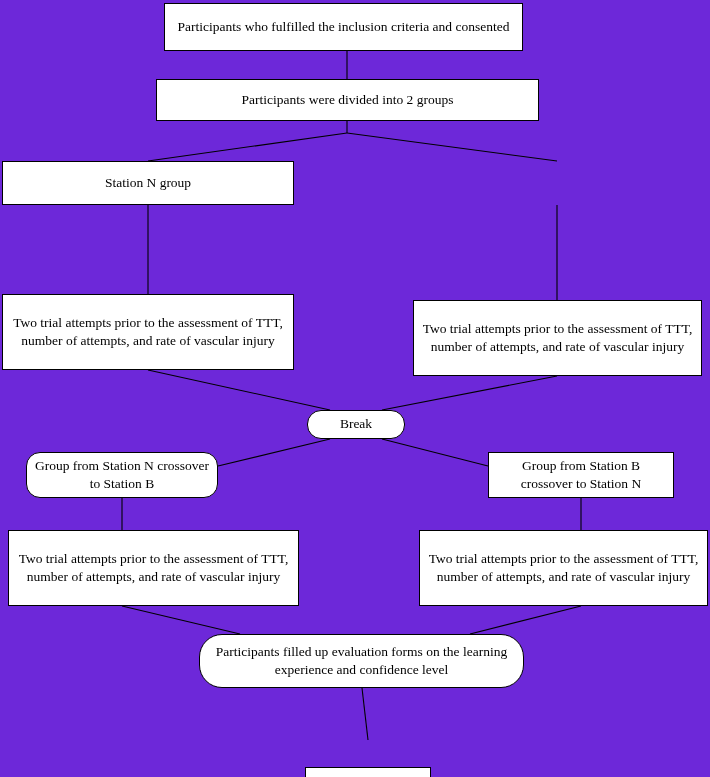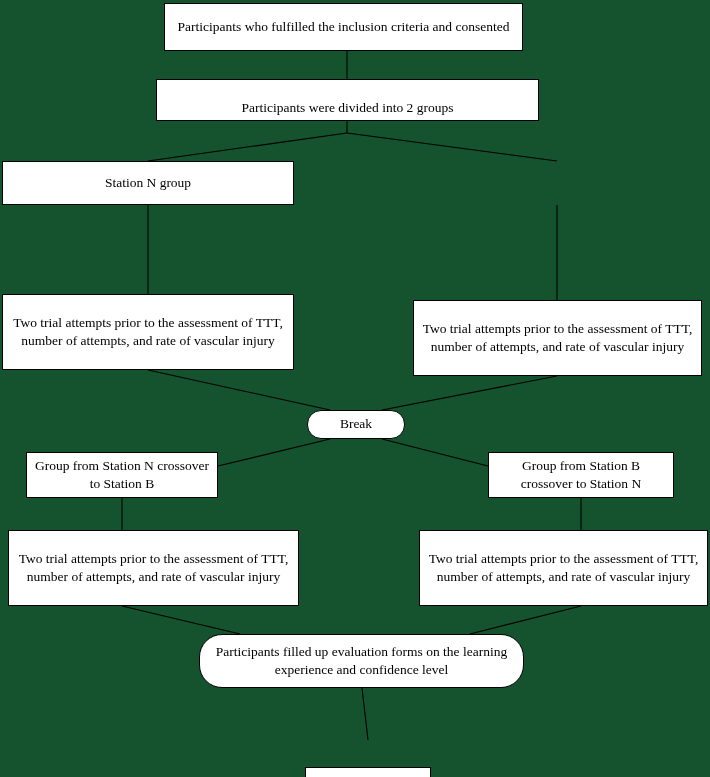--- a/index.html
+++ b/index.html
@@ -4,21 +4,21 @@
 <style>
   html, body {
     margin: 0;
     padding: 0;
     background: #ffffff;
   }
   #canvas {
     position: relative;
     width: 710px;
     height: 777px;
-    background: #14532d;
+    background: #6d28d9;
     font-family: "Liberation Serif", "DejaVu Serif", serif;
     overflow: hidden;
   }
   .node {
     position: absolute;
     box-sizing: border-box;
     border: 1px solid #000000;
     background: #ffffff;
     display: flex;
     align-items: center;
@@ -77,42 +77,42 @@
     <line x1="122" y1="606" x2="240" y2="634"></line>
     <line x1="581" y1="606" x2="470" y2="634"></line>
 
     <line x1="362" y1="688" x2="368" y2="740"></line>
   </svg>
 
   <div class="node" style="left:164px;top:3px;width:359px;height:48px;">
     <span>Participants who fulfilled the inclusion criteria  and consented</span>
   </div>
 
-  <div class="node" style="left:156px;top:79px;width:383px;height:42px;align-items:flex-end;">
+  <div class="node" style="left:156px;top:79px;width:383px;height:42px;">
     <span>Participants were divided into 2 groups</span>
   </div>
 
   <div class="node" style="left:2px;top:161px;width:292px;height:44px;">
     <span>Station N group</span>
   </div>
 
 
   <div class="node" style="left:2px;top:294px;width:292px;height:76px;">
     <span>Two trial attempts prior to the assessment of TTT, number of attempts, and rate of vascular injury</span>
   </div>
 
   <div class="node" style="left:413px;top:300px;width:289px;height:76px;">
     <span>Two trial attempts prior to the assessment of TTT, number of attempts, and rate of vascular injury</span>
   </div>
 
   <div class="node" style="left:307px;top:410px;width:98px;height:29px;border-radius:14px;">
     <span>Break</span>
   </div>
 
-  <div class="node" style="left:26px;top:452px;width:192px;height:46px;">
+  <div class="node" style="left:26px;top:452px;width:192px;height:46px;border-radius:14px;">
     <span>Group from Station N crossover to Station B</span>
   </div>
 
   <div class="node" style="left:488px;top:452px;width:186px;height:46px;">
     <span>Group from Station B crossover to Station N</span>
   </div>
 
   <div class="node" style="left:8px;top:530px;width:291px;height:76px;">
     <span>Two trial attempts prior to the assessment of TTT, number of attempts, and rate of vascular injury</span>
   </div>

